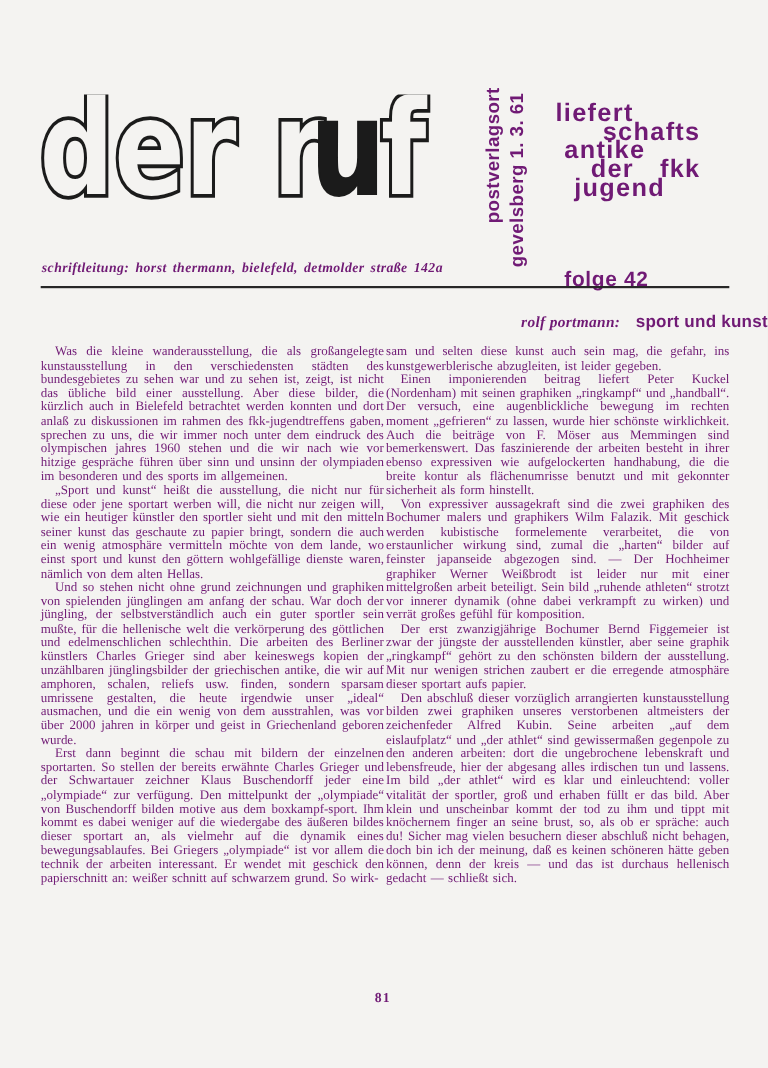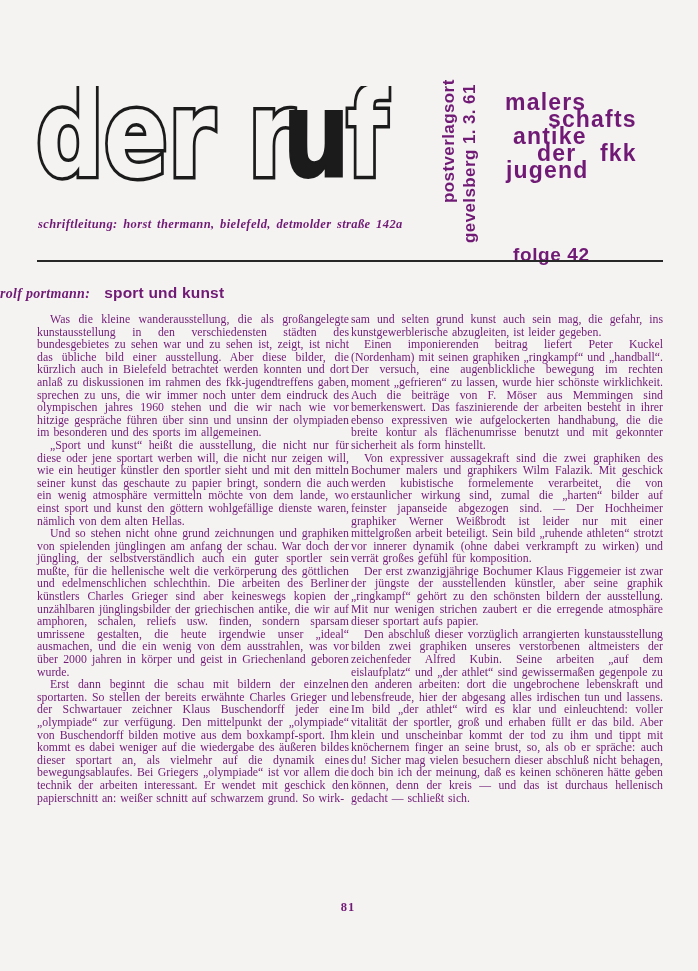--- a/index.html
+++ b/index.html
@@ -31,45 +31,45 @@
 
   .series {
     position: absolute; left: 505px; top: 94px;
     font-family: "Liberation Sans", sans-serif;
     font-weight: bold; font-size: 23px; line-height: 17px;
     letter-spacing: 1.2px; white-space: nowrap;
   }
   .series .s1 { margin-left: 21px; text-align: right; }
   .series .s2 { margin-left: 8px; }
   .series .s3 { margin-left: 32px; word-spacing: 16px; }
-  .series .s4 { margin-left: 1px; }
+  .series .s4 { margin-left: 17px; }
 
   .issue {
     position: absolute; left: 513px; top: 228px;
     font-family: "Liberation Sans", sans-serif;
     font-weight: bold; font-size: 19px; letter-spacing: 0.6px; margin-top: 16px;
   }
 
   .editorial {
-    position: absolute; left: 38px; top: 217px;
+    position: absolute; left: 38px; top: 236px;
     font-family: "Liberation Serif", serif;
     font-weight: bold; font-style: italic;
     font-size: 12.5px; letter-spacing: 0.4px; word-spacing: 2px;
     white-space: nowrap;
   }
 
   .rule {
     position: absolute; left: 37px; right: 35px; top: 260px;
     border-top: 2px solid #272727;
   }
 
   
   .heading {
     position: absolute; left: 0; right: 0; top: 284px;
-    text-align: left; white-space: nowrap;
+    text-align: right; white-space: nowrap;
   }
   .heading .author {
     font-family: "Liberation Serif", serif;
     font-style: italic; font-weight: bold;
     font-size: 14px; letter-spacing: 0.3px;
   }
   .heading .title {
     font-family: "Liberation Sans", sans-serif;
     font-weight: bold; font-size: 15.5px;
     margin-left: 14px; letter-spacing: 0.2px;
@@ -110,21 +110,21 @@
       <text x="393" y="90" fill="#f4f3f1" stroke="#1b1b1b" stroke-width="7" paint-order="stroke">f</text>
     </g>
   </svg>
 
   <div class="postmark">
     <div class="pm-line1">postverlagsort</div>
     <div class="pm-line2">gevelsberg 1. 3. 61</div>
   </div>
 
   <div class="series">
-    <div class="s0">malers</div>
+    <div class="s0">liefert</div>
     <div class="s1">schafts</div>
     <div class="s2">antike</div>
     <div class="s3">der fkk</div>
     <div class="s4">jugend</div>
   </div>
 
   <div class="issue">folge 42</div>
 
   <div class="editorial">schriftleitung: horst thermann, bielefeld, detmolder straße 142a</div>
 
@@ -135,23 +135,23 @@
   </div>
 
   <div class="columns">
     <div class="col">
       <p>Was die kleine wanderausstellung, die als großangelegte kunstausstellung in den verschiedensten städten des bundesgebietes zu sehen war und zu sehen ist, zeigt, ist nicht das übliche bild einer ausstellung. Aber diese bilder, die kürzlich auch in Bielefeld betrachtet werden konnten und dort anlaß zu diskussionen im rahmen des fkk-jugendtreffens gaben, sprechen zu uns, die wir immer noch unter dem eindruck des olympischen jahres 1960 stehen und die wir nach wie vor hitzige gespräche führen über sinn und unsinn der olympiaden im besonderen und des sports im allgemeinen.</p>
       <p>„Sport und kunst“ heißt die ausstellung, die nicht nur für diese oder jene sportart werben will, die nicht nur zeigen will, wie ein heutiger künstler den sportler sieht und mit den mitteln seiner kunst das geschaute zu papier bringt, sondern die auch ein wenig atmosphäre vermitteln möchte von dem lande, wo einst sport und kunst den göttern wohlgefällige dienste waren, nämlich von dem alten Hellas.</p>
       <p>Und so stehen nicht ohne grund zeichnungen und graphiken von spielenden jünglingen am anfang der schau. War doch der jüngling, der selbstverständlich auch ein guter sportler sein mußte, für die hellenische welt die verkörperung des göttlichen und edelmenschlichen schlechthin. Die arbeiten des Berliner künstlers Charles Grieger sind aber keineswegs kopien der unzählbaren jünglingsbilder der griechischen antike, die wir auf amphoren, schalen, reliefs usw. finden, sondern sparsam umrissene gestalten, die heute irgendwie unser „ideal“ ausmachen, und die ein wenig von dem ausstrahlen, was vor über 2000 jahren in körper und geist in Griechenland geboren wurde.</p>
       <p>Erst dann beginnt die schau mit bildern der einzelnen sportarten. So stellen der bereits erwähnte Charles Grieger und der Schwartauer zeichner Klaus Buschendorff jeder eine „olympiade“ zur verfügung. Den mittelpunkt der „olympiade“ von Buschendorff bilden motive aus dem boxkampf-sport. Ihm kommt es dabei weniger auf die wiedergabe des äußeren bildes dieser sportart an, als vielmehr auf die dynamik eines bewegungsablaufes. Bei Griegers „olympiade“ ist vor allem die technik der arbeiten interessant. Er wendet mit geschick den papierschnitt an: weißer schnitt auf schwarzem grund. So wirk-</p>
     </div>
     <div class="col">
-      <p class="cont">sam und selten grund kunst auch sein mag, die gefahr, ins kunstgewerblerische abzugleiten, ist leider gegeben.</p>
+      <p class="cont">sam und selten diese kunst auch sein mag, die gefahr, ins kunstgewerblerische abzugleiten, ist leider gegeben.</p>
       <p>Einen imponierenden beitrag liefert Peter Kuckel (Nordenham) mit seinen graphiken „ringkampf“ und „handball“. Der versuch, eine augenblickliche bewegung im rechten moment „gefrieren“ zu lassen, wurde hier schönste wirklichkeit. Auch die beiträge von F. Möser aus Memmingen sind bemerkenswert. Das faszinierende der arbeiten besteht in ihrer ebenso expressiven wie aufgelockerten handhabung, die die breite kontur als flächenumrisse benutzt und mit gekonnter sicherheit als form hinstellt.</p>
       <p>Von expressiver aussagekraft sind die zwei graphiken des Bochumer malers und graphikers Wilm Falazik. Mit geschick werden kubistische formelemente verarbeitet, die von erstaunlicher wirkung sind, zumal die „harten“ bilder auf feinster japanseide abgezogen sind. — Der Hochheimer graphiker Werner Weißbrodt ist leider nur mit einer mittelgroßen arbeit beteiligt. Sein bild „ruhende athleten“ strotzt vor innerer dynamik (ohne dabei verkrampft zu wirken) und verrät großes gefühl für komposition.</p>
-      <p>Der erst zwanzigjährige Bochumer Klaus Figgemeier ist zwar der jüngste der ausstellenden künstler, aber seine graphik „ringkampf“ gehört zu den schönsten bildern der ausstellung. Mit nur wenigen strichen zaubert er die erregende atmosphäre dieser sportart aufs papier.</p>
+      <p>Der erst zwanzigjährige Bochumer Bernd Figgemeier ist zwar der jüngste der ausstellenden künstler, aber seine graphik „ringkampf“ gehört zu den schönsten bildern der ausstellung. Mit nur wenigen strichen zaubert er die erregende atmosphäre dieser sportart aufs papier.</p>
       <p>Den abschluß dieser vorzüglich arrangierten kunstausstellung bilden zwei graphiken unseres verstorbenen altmeisters der zeichenfeder Alfred Kubin. Seine arbeiten „auf dem eislaufplatz“ und „der athlet“ sind gewissermaßen gegenpole zu den anderen arbeiten: dort die ungebrochene lebenskraft und lebensfreude, hier der abgesang alles irdischen tun und lassens. Im bild „der athlet“ wird es klar und einleuchtend: voller vitalität der sportler, groß und erhaben füllt er das bild. Aber klein und unscheinbar kommt der tod zu ihm und tippt mit knöchernem finger an seine brust, so, als ob er spräche: auch du! Sicher mag vielen besuchern dieser abschluß nicht behagen, doch bin ich der meinung, daß es keinen schöneren hätte geben können, denn der kreis — und das ist durchaus hellenisch gedacht — schließt sich.</p>
     </div>
   </div>
 
   <div class="pageno">81</div>
 
 </div>
 
 </body></html>

